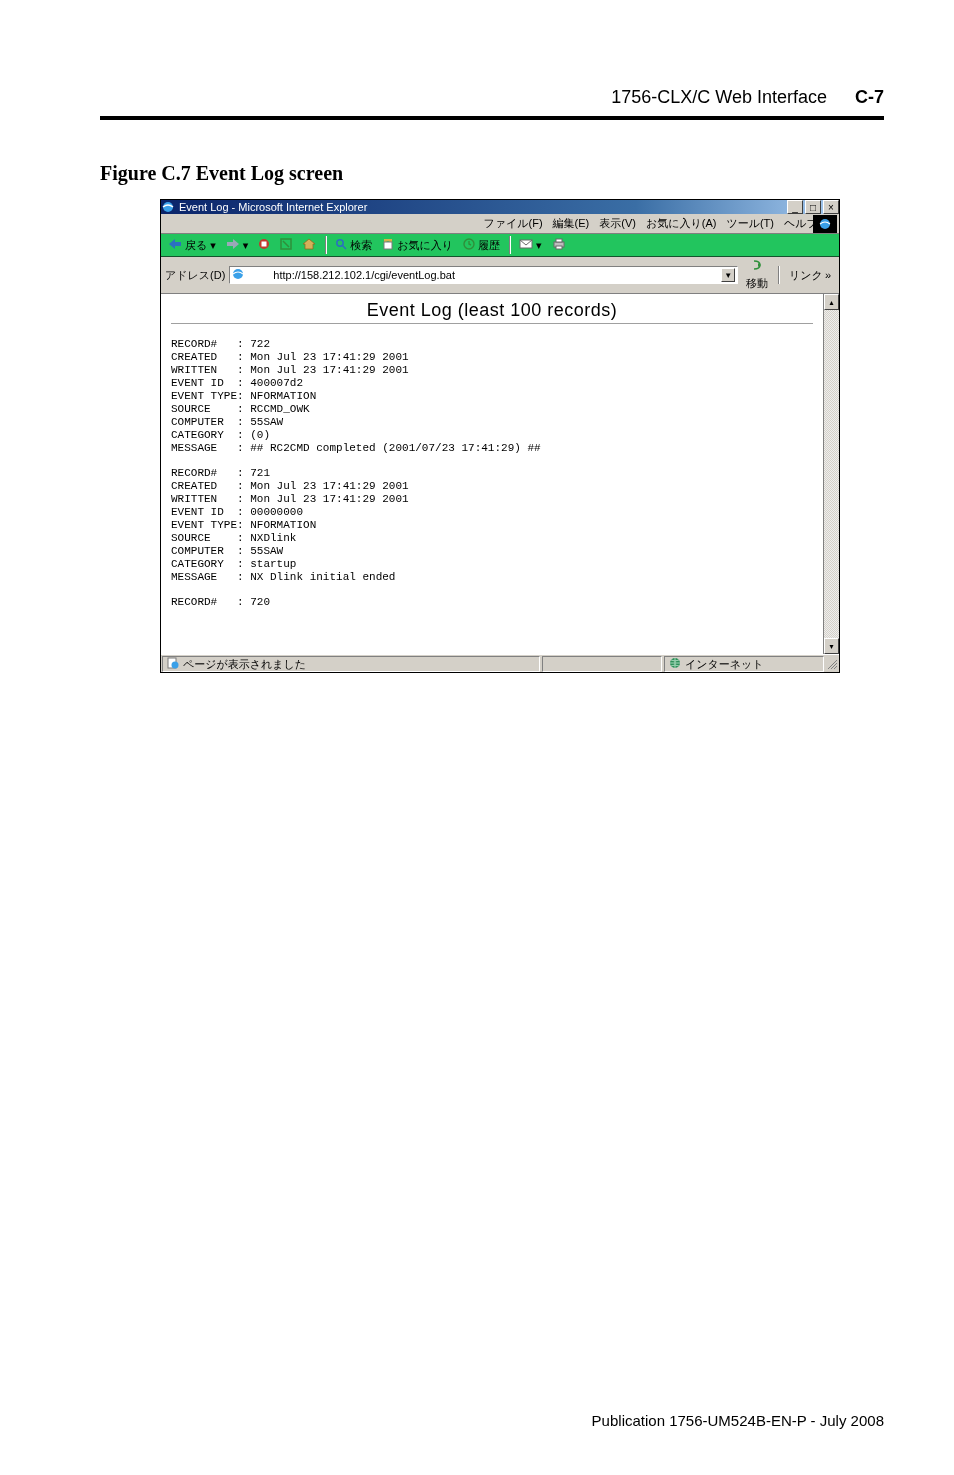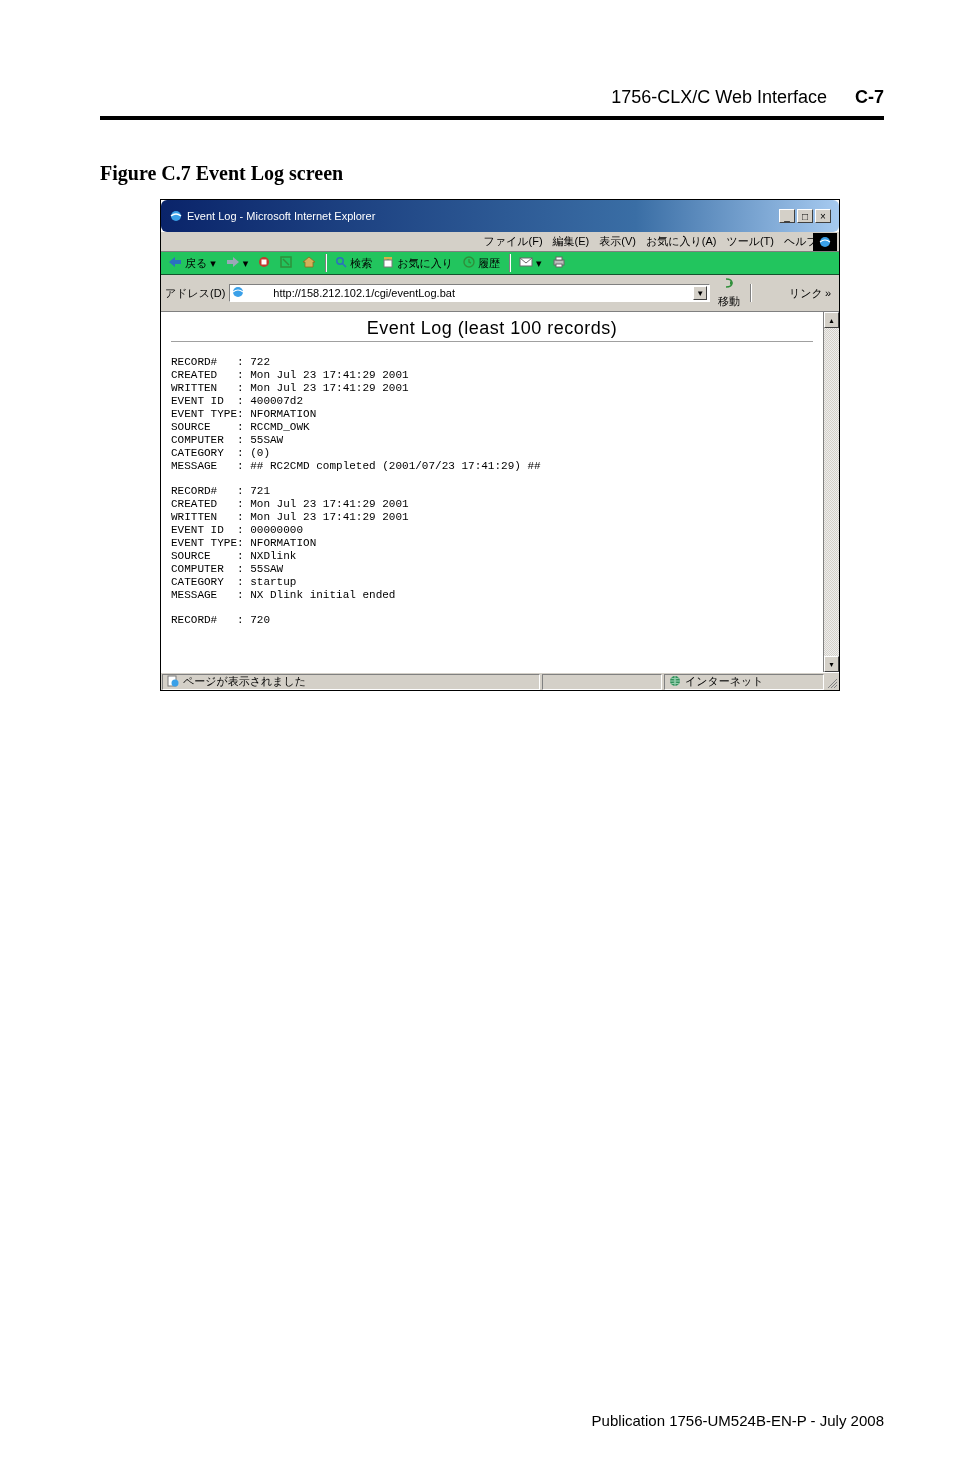--- a/index.html
+++ b/index.html
@@ -4,47 +4,47 @@
 <style>
   * { margin: 0; padding: 0; box-sizing: border-box; }
   html, body { width: 954px; height: 1475px; background: #fff; font-family: "Times New Roman", serif; color: #000; }
   .page { width: 954px; height: 1475px; position: relative; padding: 50px 70px 40px 100px; }
   .page-header { display: flex; justify-content: flex-end; align-items: baseline; gap: 28px; font-family: Arial, Helvetica, sans-serif; margin-top: 37px; }
   .page-header .crumb { font-size: 18px; }
   .page-header .pagenum { font-size: 18px; font-weight: bold; }
   .header-rule { margin-top: 8px; border: none; border-top: 4px solid #000; }
   .figure-caption { margin-top: 42px; font-size: 20px; font-weight: bold; }
   .ie-window { margin-top: 14px; margin-left: 60px; width: 680px; border: 1px solid #000; font-family: "MS UI Gothic", "MS Gothic", Tahoma, sans-serif; font-size: 11px; color: #000; background: #fff; }
-  .titlebar { height: 32px; background: linear-gradient(90deg,#0a246a 0%,#3a6ea5 70%,#a6caf0 100%); display: flex; align-items: center; padding: 0 8px; border-radius: 6px; }
+  .titlebar { height: 14px; background: linear-gradient(90deg,#0a246a 0%,#3a6ea5 70%,#a6caf0 100%); display: flex; align-items: center; padding: 0 0; }
   .titlebar .ie-icon { width: 14px; height: 14px; margin-right: 4px; display:flex; align-items:center; justify-content:center; }
   .titlebar .title-text { color: #fff; font-size: 11px; flex: 1; white-space: nowrap; overflow: hidden; text-overflow: clip; }
   .titlebar .winbtns { display: flex; gap: 2px; }
   .winbtn { width: 16px; height: 14px; background: #d4d0c8; border: 1px solid #fff; border-right-color:#404040; border-bottom-color:#404040; display:flex; align-items:center; justify-content:center; font-size:10px; font-family: Arial; }
   .menubar { background: #d4d0c8; border-bottom: 1px solid #808080; padding: 2px 6px; display: flex; gap: 10px; position: relative; justify-content: flex-end; }
   .menubar .logo-slot { position:absolute; right:2px; top:1px; width:24px; height:18px; background:#000; display:flex; align-items:center; justify-content:center; }
   .toolbar { background: #22c55e; border-bottom: 1px solid #14532d; padding: 2px 4px; display: flex; align-items: center; gap: 4px; white-space: nowrap; overflow:hidden; }
   .tb-btn { display:flex; align-items:center; gap:3px; padding:1px 3px; }
   .tb-sep { width:1px; height:18px; background:#808080; margin:0 2px; box-shadow:1px 0 0 #fff; }
   .addrbar { background:#d4d0c8; border-bottom:1px solid #808080; padding:2px 4px; display:flex; align-items:center; gap:4px; }
   .addrbar .addr-label { white-space:nowrap; }
   .addrbar .addr-input { flex:1; display:flex; align-items:center; background:#fff; border:1px solid #808080; border-right-color:#fff; border-bottom-color:#fff; height:18px; padding:0 2px; }
   .addrbar .addr-input .ie-small { width:14px; height:14px; margin-right:3px; }
   .addrbar .addr-input .addr-text { flex:1; white-space:nowrap; overflow:hidden;margin-left:24px; }
   .addrbar .addr-input .dd { width:14px; height:14px; background:#d4d0c8; border:1px solid #fff; border-right-color:#404040; border-bottom-color:#404040; display:flex; align-items:center; justify-content:center; font-size:8px; }
   .addrbar .go-btn { display:flex; align-items:center; gap:3px; padding:0 4px;flex-direction:column; }
-  .addrbar .link-btn { padding:0 4px; display:flex; align-items:center; gap:2px;margin-left:28px; }
+  .addrbar .link-btn { padding:0 4px; display:flex; align-items:center; gap:2px; }
   .content-wrap { position:relative; height:360px; display:flex; }
   .content { flex:1; overflow:hidden; background:#fff; padding:6px 10px 0 10px; font-family:"MS Gothic","Courier New",monospace; font-size:11px; line-height:13px; color:#000; }
   .content h2 { font-family:"Century Gothic","Trebuchet MS",sans-serif; font-size:18px; font-weight:normal; text-align:center; margin:4px 0 6px; letter-spacing:0.5px; }
   .content .hr-content { border:none; border-top:1px solid #a0a0a0; margin:6px 0 14px; }
   .record-block { margin-bottom:12px; white-space:pre; }
   .vscroll { width:16px; background:#d4d0c8; border-left:1px solid #808080; display:flex; flex-direction:column; }
   .vscroll .sbtn { height:16px; background:#d4d0c8; border:1px solid #fff; border-right-color:#404040; border-bottom-color:#404040; display:flex; align-items:center; justify-content:center; font-size:8px; }
   .vscroll .track { flex:1; background:repeating-conic-gradient(#d4d0c8 0 25%,#eee 0 50%) 0/2px 2px; }
-  .statusbar { background:#d4d0c8; border-top:1px solid #fff; display:flex; align-items:center; height:18px; font-size:11px; }
+  .statusbar { background:#d4d0c8; border-top:1px solid #fff; display:flex; height:18px; font-size:11px; }
   .statusbar .sb-left { flex:1; display:flex; align-items:center; gap:4px; padding:0 4px; border:1px solid #808080; border-right-color:#fff; border-bottom-color:#fff; margin:1px; height:16px; }
   .statusbar .sb-mid { width:120px; border:1px solid #808080; border-right-color:#fff; border-bottom-color:#fff; margin:1px; height:16px; }
   .statusbar .sb-right { width:160px; display:flex; align-items:center; gap:4px; padding:0 4px; border:1px solid #808080; border-right-color:#fff; border-bottom-color:#fff; margin:1px; height:16px; }
   .statusbar .grip { width:14px; height:16px; display:flex; align-items:flex-end; justify-content:flex-end; padding:0 1px 1px 0; }
   .footer { position:absolute; right:70px; bottom:46px; font-family:Arial, Helvetica, sans-serif; font-size:15px; }
   .ic { display:inline-block; }
 </style>
 </head>
 <body>
 

